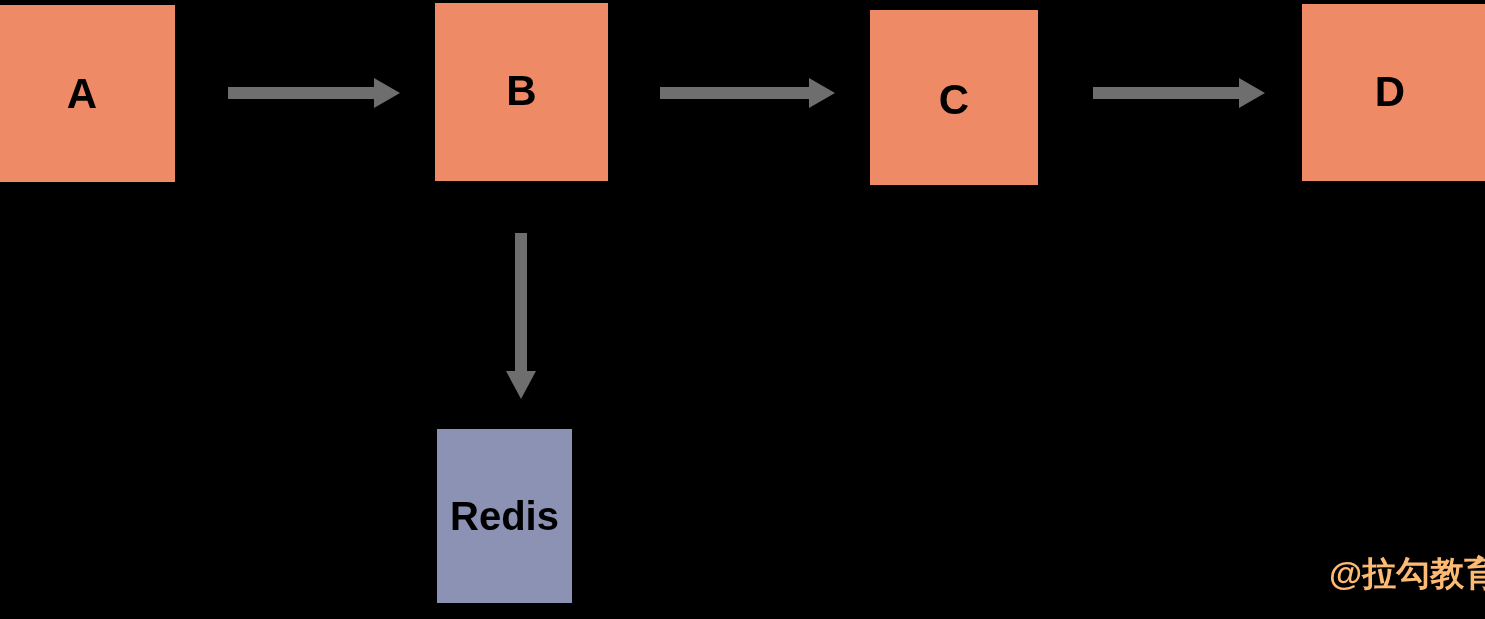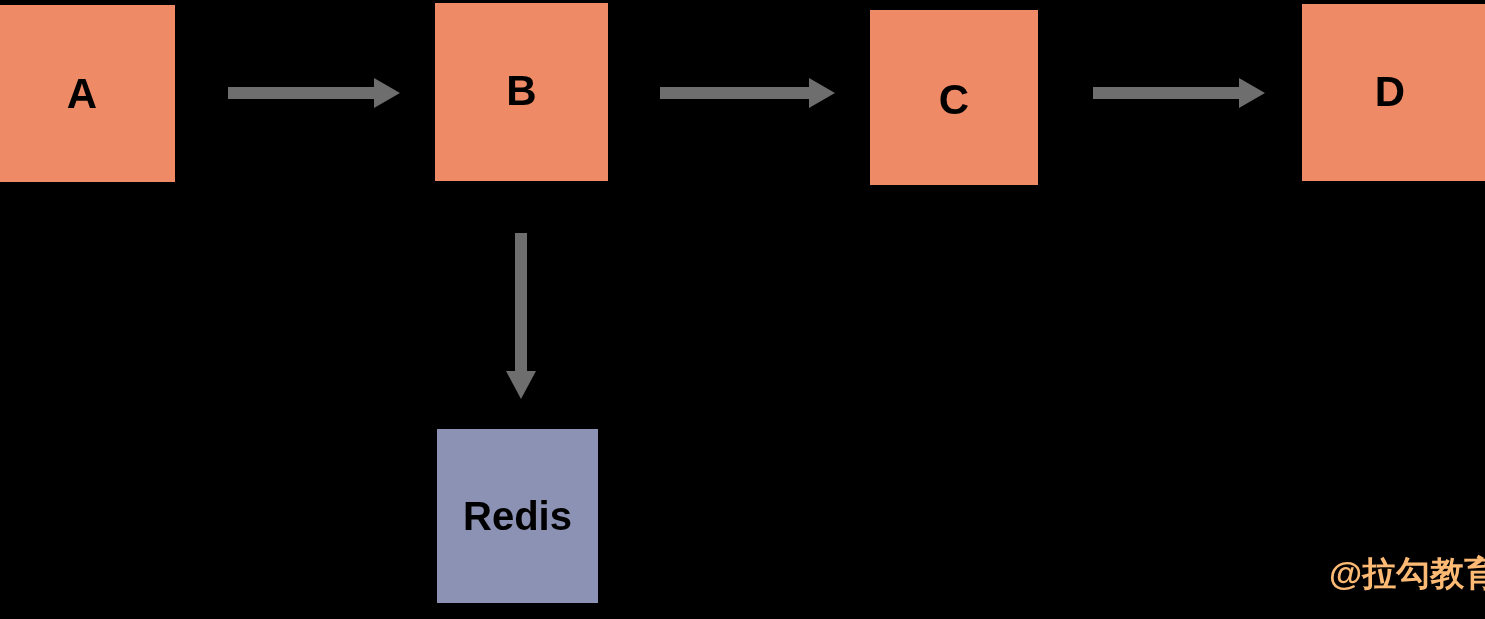--- a/index.html
+++ b/index.html
@@ -27,21 +27,21 @@
     user-select: none;
   }
   .node-label {
     display: block;
   }
   
   #node-a  { left: -5px;   top: 5px;   width: 180px; height: 177px; background: #ee8a66; }
   #node-b  { left: 435px;  top: 3px;   width: 173px; height: 178px; background: #ee8a66; }
   #node-c  { left: 870px;  top: 10px;  width: 168px; height: 175px; background: #ee8a66; }
   #node-d  { left: 1302px; top: 4px;   width: 188px; height: 177px; background: #ee8a66; }
-  #node-redis { left: 437px; top: 429px; width: 161px; height: 174px; background: #8c92b4; }
+  #node-redis { left: 437px; top: 429px; width: 135px; height: 174px; background: #8c92b4; }
 
   #node-a .node-label,
   #node-b .node-label,
   #node-c .node-label,
   #node-d .node-label { font-size: 42px; }
   #node-redis .node-label { font-size: 40px; }
 
   
   #node-a .node-label { transform: translate(-3px, 0px); }
   #node-b .node-label { transform: translate(0px, -1px); }

